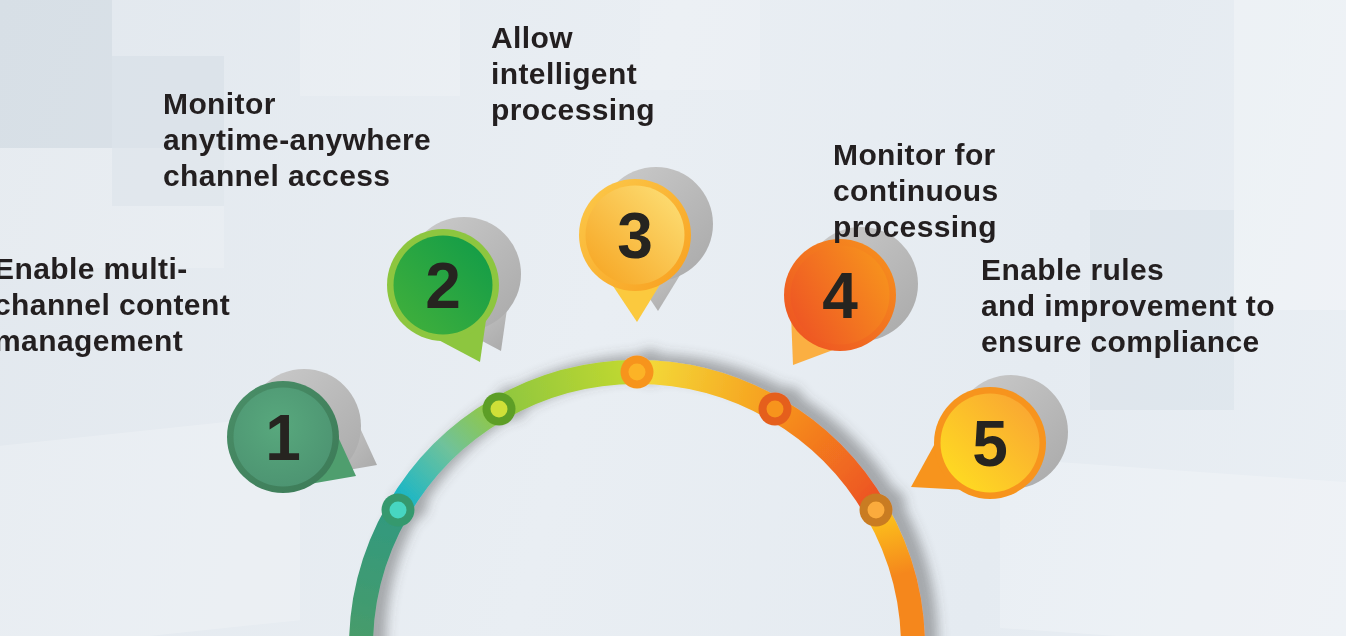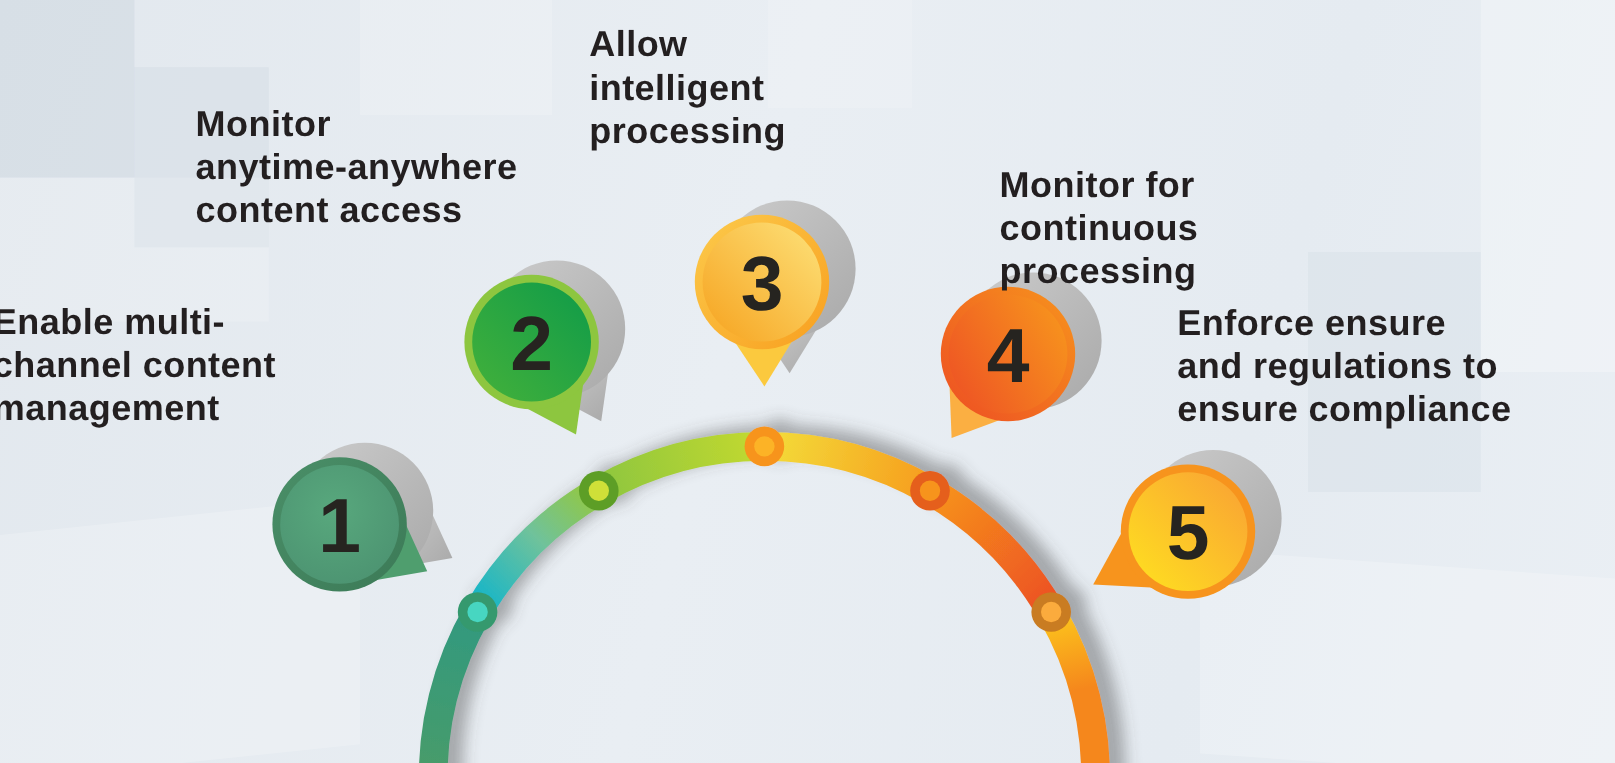--- a/index.html
+++ b/index.html
@@ -220,31 +220,31 @@
   </svg>
 
   <div class="label" id="label-1">
     <span>Enable multi-</span>
     <span>channel content</span>
     <span>management</span>
   </div>
   <div class="label" id="label-2">
     <span>Monitor</span>
     <span>anytime-anywhere</span>
-    <span>content access</span>
+    <span>channel access</span>
   </div>
   <div class="label" id="label-3">
     <span>Allow</span>
     <span>intelligent</span>
     <span>processing</span>
   </div>
   <div class="label" id="label-4">
     <span>Monitor for</span>
     <span>continuous</span>
     <span>processing</span>
   </div>
   <div class="label" id="label-5">
-    <span>Enforce ensure</span>
-    <span>and regulations to</span>
+    <span>Enable rules</span>
+    <span>and improvement to</span>
     <span>ensure compliance</span>
   </div>
 
 </div>
 
 </body></html>

